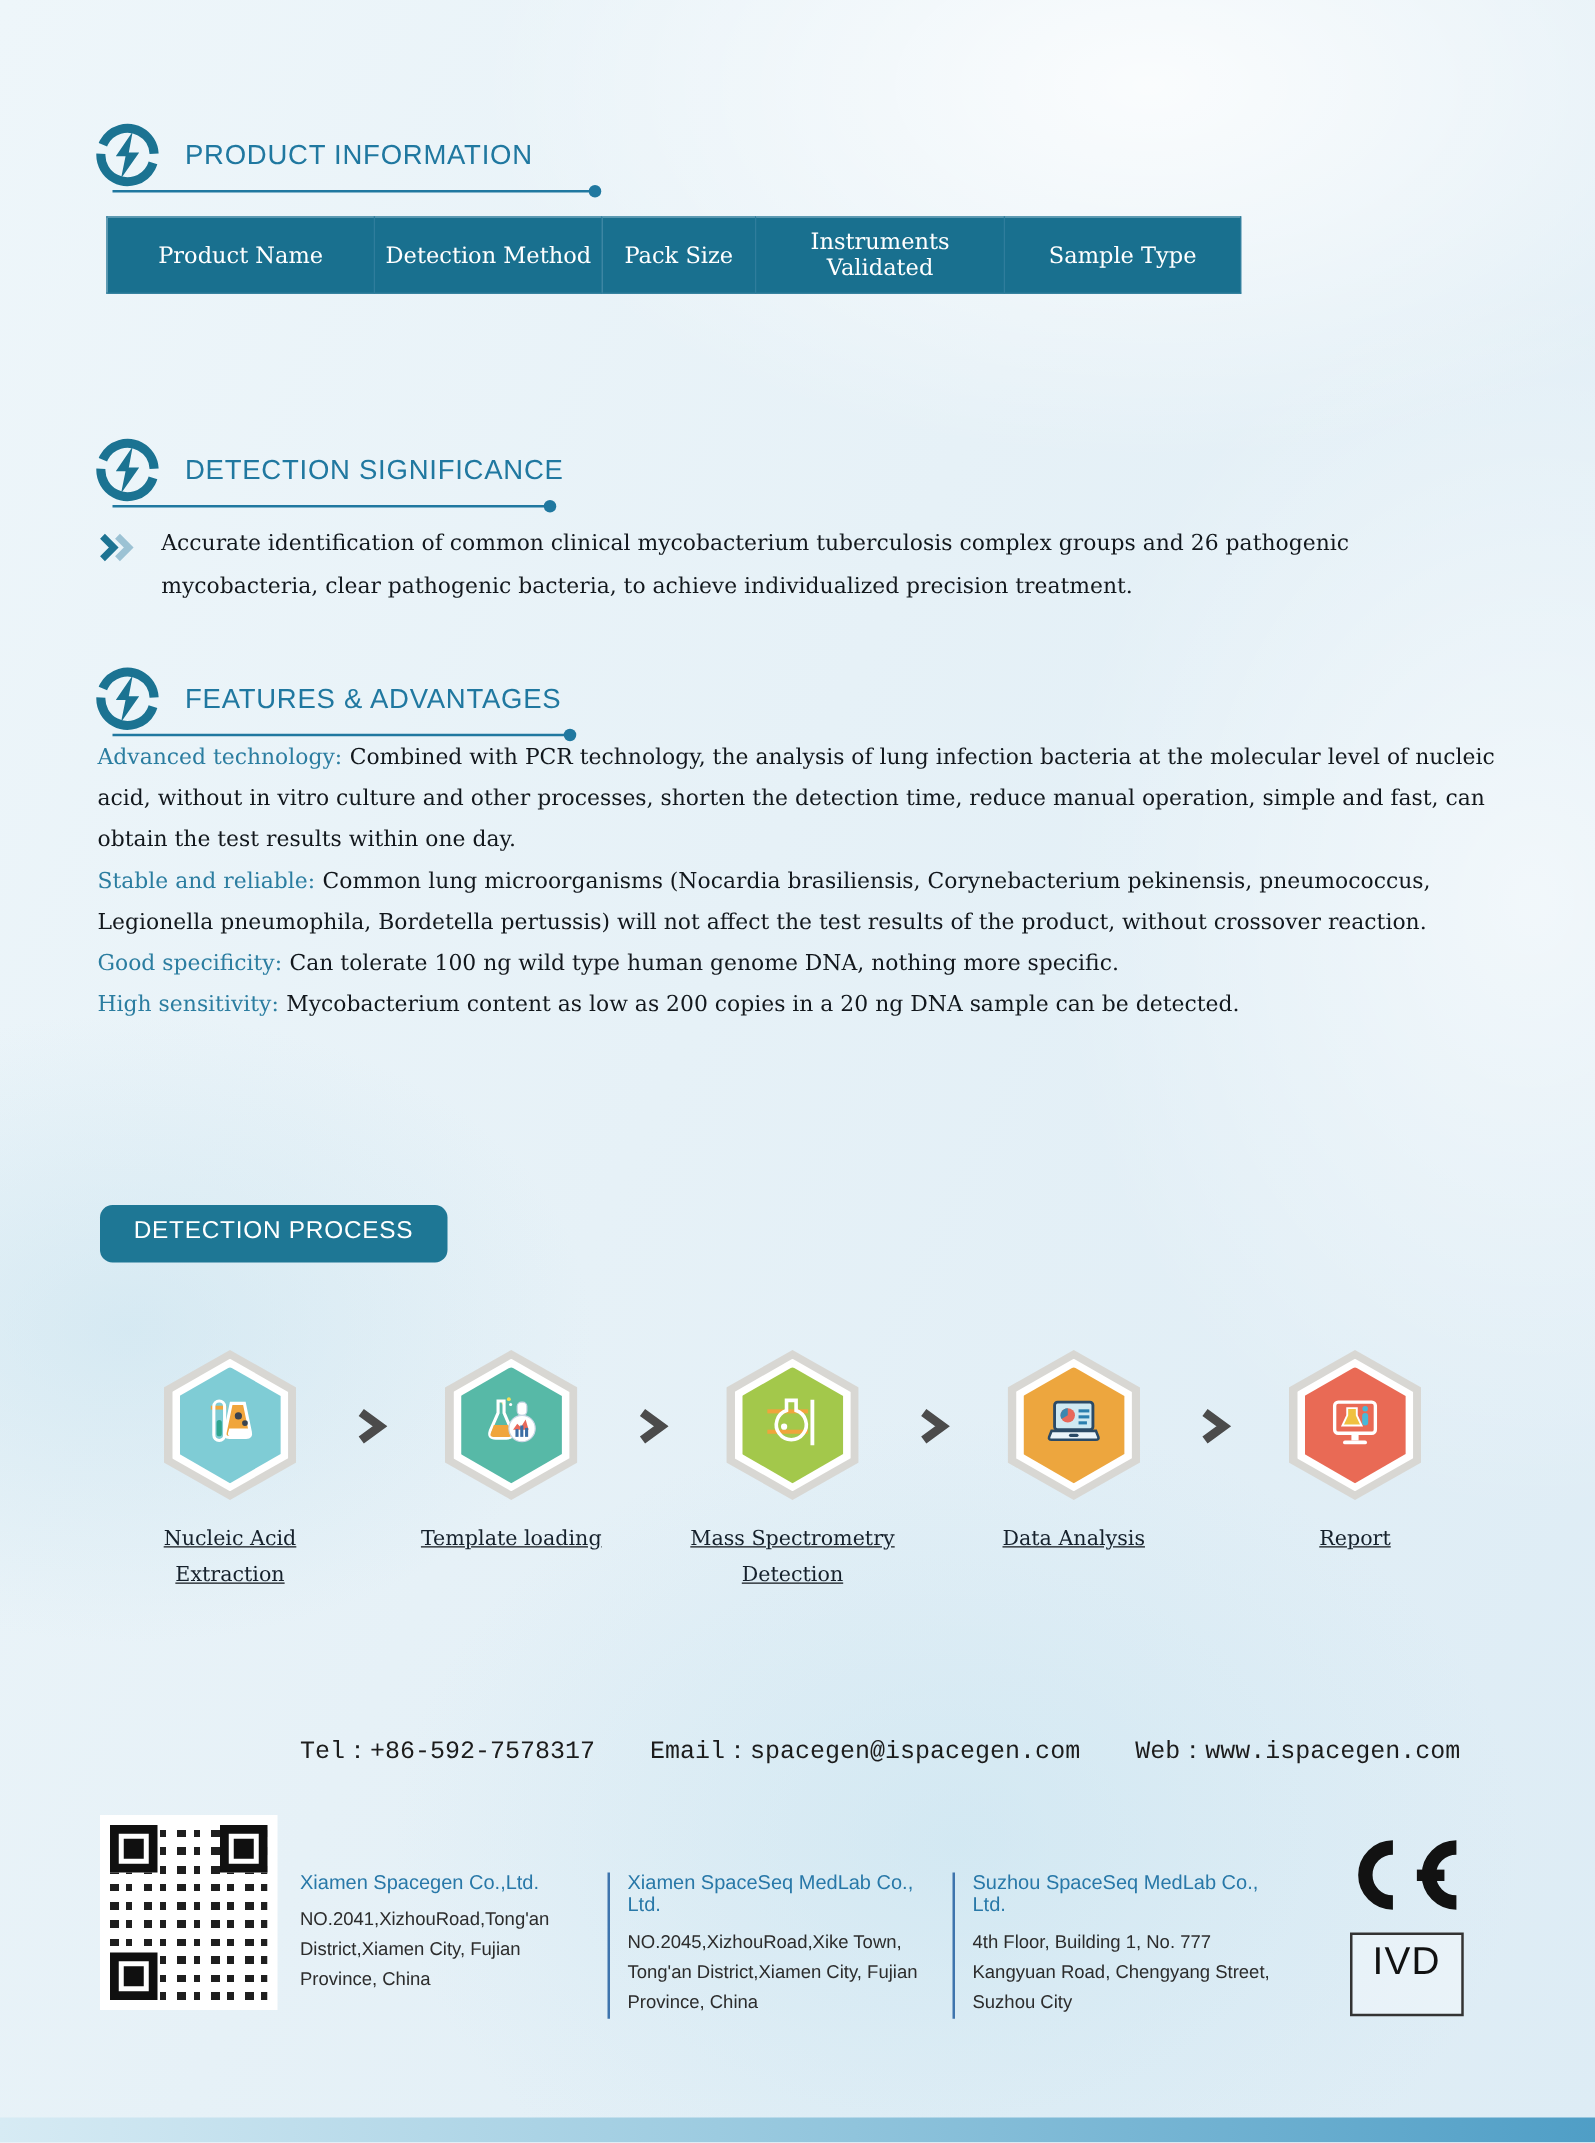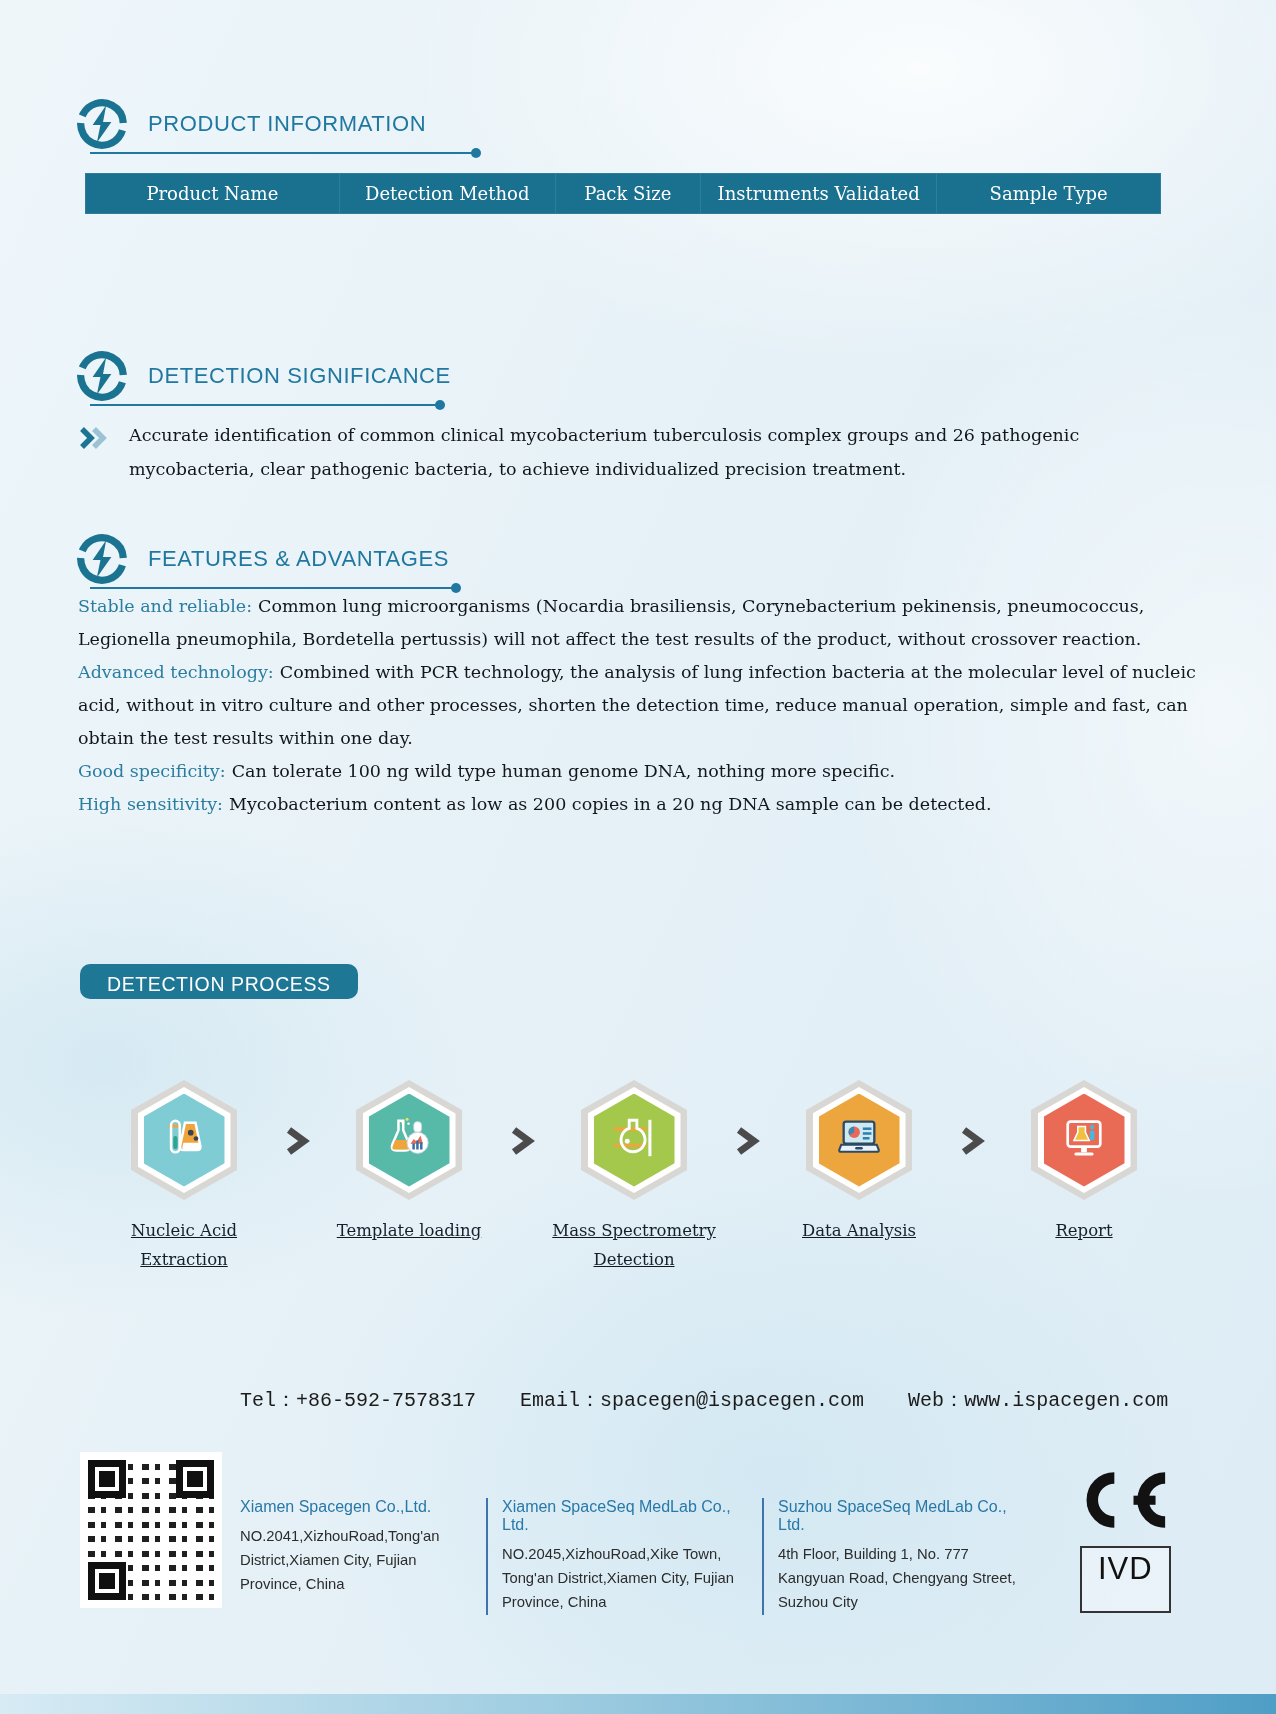--- a/index.html
+++ b/index.html
@@ -16,36 +16,36 @@
   .sec-head{position:absolute;display:flex;align-items:center;}
   .sec-head .logo{width:52px;height:52px;flex:0 0 auto;}
   .sec-head h2{margin:0 0 0 20px;font-family:"Liberation Sans","DejaVu Sans",sans-serif;
     font-weight:normal;font-size:22px;letter-spacing:.6px;color:#2078a0;}
   .rule{position:absolute;left:14px;top:54px;height:2px;background:#2078a0;}
   .rule .dot{position:absolute;right:-5px;top:-4px;width:10px;height:10px;border-radius:50%;background:#2078a0;}
   #sh1{top:98px;left:76px;} #sh1 .rule{width:386px;}
   #sh2{top:350px;left:76px;} #sh2 .rule{width:350px;}
   #sh3{top:533px;left:76px;} #sh3 .rule{width:366px;}
   
-  .ptable{position:absolute;left:85px;top:173px;width:1076px;border-collapse:collapse;text-align:center;}
+  .ptable{position:absolute;left:85px;top:173px;width:908px;border-collapse:collapse;text-align:center;}
   .ptable th{background:#19708f;color:#fff;font-weight:normal;font-size:18px;padding:9px 6px;border:1px solid #2f7d9c;}
   .ptable td{background:rgba(246,251,253,.92);color:#101820;font-size:17px;line-height:1.8;padding:12px 14px;border:1px solid #2f7d9c;}
   .c1{width:23.6%}.c2{width:20.1%}.c3{width:13.5%}.c4{width:22%}.c5{width:20.8%}
   
   .signif{position:absolute;left:78px;top:418px;width:1078px;display:flex;gap:19px;}
   .signif .chv-wrap{flex:0 0 auto;margin-top:8px;}
   .signif p{margin:0;font-size:17.5px;line-height:34px;max-width:960px;}
   
   .features{position:absolute;left:78px;top:590px;width:1126px;font-size:17.5px;line-height:33px;}
   .features p{margin:0;}
   .features .lead{color:#2b7da0;margin-right:6px;}
   
   .badge{position:absolute;left:80px;top:964px;background:#1e7795;color:#fff;
     font-family:"Liberation Sans","DejaVu Sans",sans-serif;font-size:19.5px;letter-spacing:.6px;
-    padding:9px 27px 3px;border-radius:10px;}
+    padding:9px 27px 14px;border-radius:10px;}
   .process{position:absolute;left:88px;top:1080px;width:1092px;display:flex;justify-content:space-between;align-items:flex-start;}
   .step{width:192px;display:flex;flex-direction:column;align-items:center;text-decoration:underline;}
   .hex{clip-path:polygon(50% 0,100% 25%,100% 75%,50% 100%,0 75%,0 25%);display:flex;align-items:center;justify-content:center;}
   .hex-outer{width:106px;height:120px;background:#d8d7d3;}
   .hex-mid{width:93px;height:106px;background:#ffffff;}
   .hex-in{width:81px;height:93px;}
   .step-label{margin-top:17px;width:190px;text-align:center;font-size:16.5px;line-height:1.75;color:#15202b;}
   .chev-wrap2{width:30px;margin-top:46px;display:flex;justify-content:center;flex:0 0 auto;}
   
   .qr-box{position:absolute;left:80px;top:1452px;width:142px;height:156px;background:#fff;padding:0;box-sizing:border-box;}
@@ -139,24 +139,24 @@
       </svg>
     </span>
     <h2>FEATURES &amp; ADVANTAGES</h2>
     <div class="rule">
         <i class="dot"></i>
       </div>
   </div>
 
   <div class="features">
     <p>
-      <span class="lead">Stable and reliable:</span><span>Common lung microorganisms (Nocardia brasiliensis, Corynebacterium pekinensis, pneumococcus, Legionella pneumophila, Bordetella pertussis) will not affect the test results of the product, without crossover reaction.</span>
+      <span class="lead">Advanced technology:</span><span>Combined with PCR technology, the analysis of lung infection bacteria at the molecular level of nucleic acid, without in vitro culture and other processes, shorten the detection time, reduce manual operation, simple and fast, can obtain the test results within one day.</span>
     </p>
     <p>
-      <span class="lead">Advanced technology:</span><span>Combined with PCR technology, the analysis of lung infection bacteria at the molecular level of nucleic acid, without in vitro culture and other processes, shorten the detection time, reduce manual operation, simple and fast, can obtain the test results within one day.</span>
+      <span class="lead">Stable and reliable:</span><span>Common lung microorganisms (Nocardia brasiliensis, Corynebacterium pekinensis, pneumococcus, Legionella pneumophila, Bordetella pertussis) will not affect the test results of the product, without crossover reaction.</span>
     </p>
     <p>
       <span class="lead">Good specificity:</span><span>Can tolerate 100 ng wild type human genome DNA, nothing more specific.</span>
     </p>
     <p>
       <span class="lead">High sensitivity:</span><span>Mycobacterium content as low as 200 copies in a 20 ng DNA sample can be detected.</span>
     </p>
   </div>
 
   <div class="badge">DETECTION PROCESS</div>

